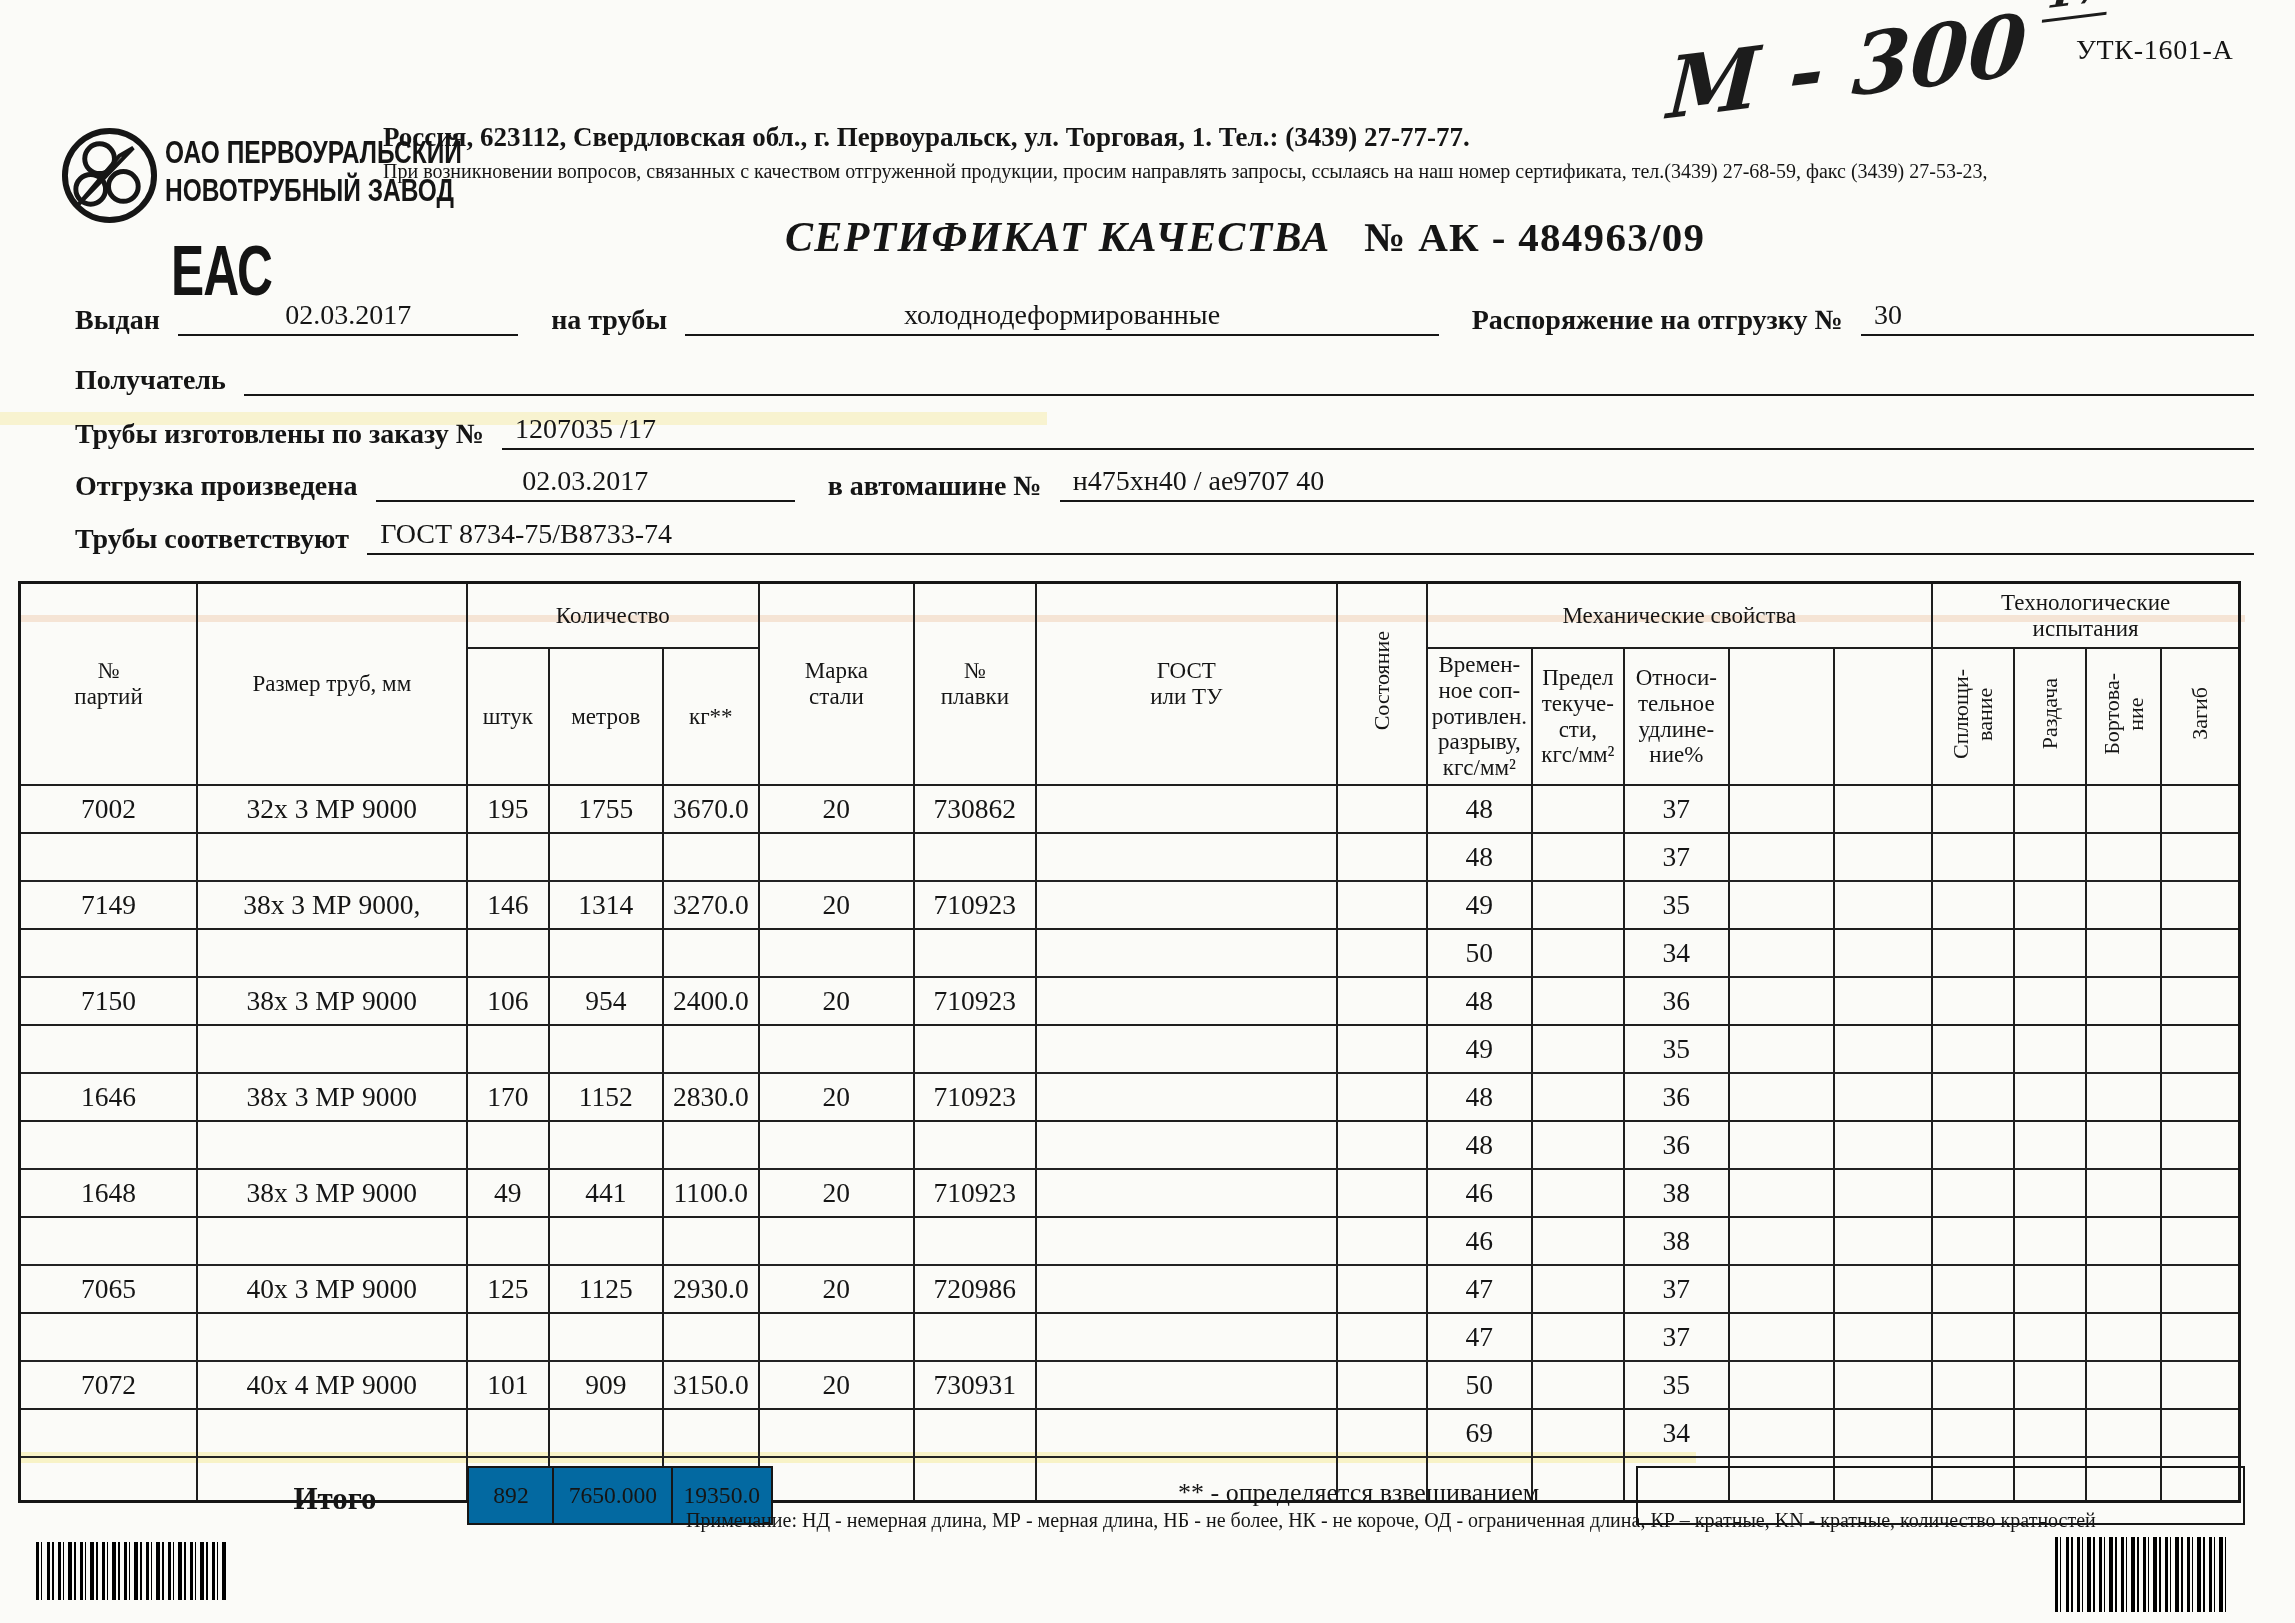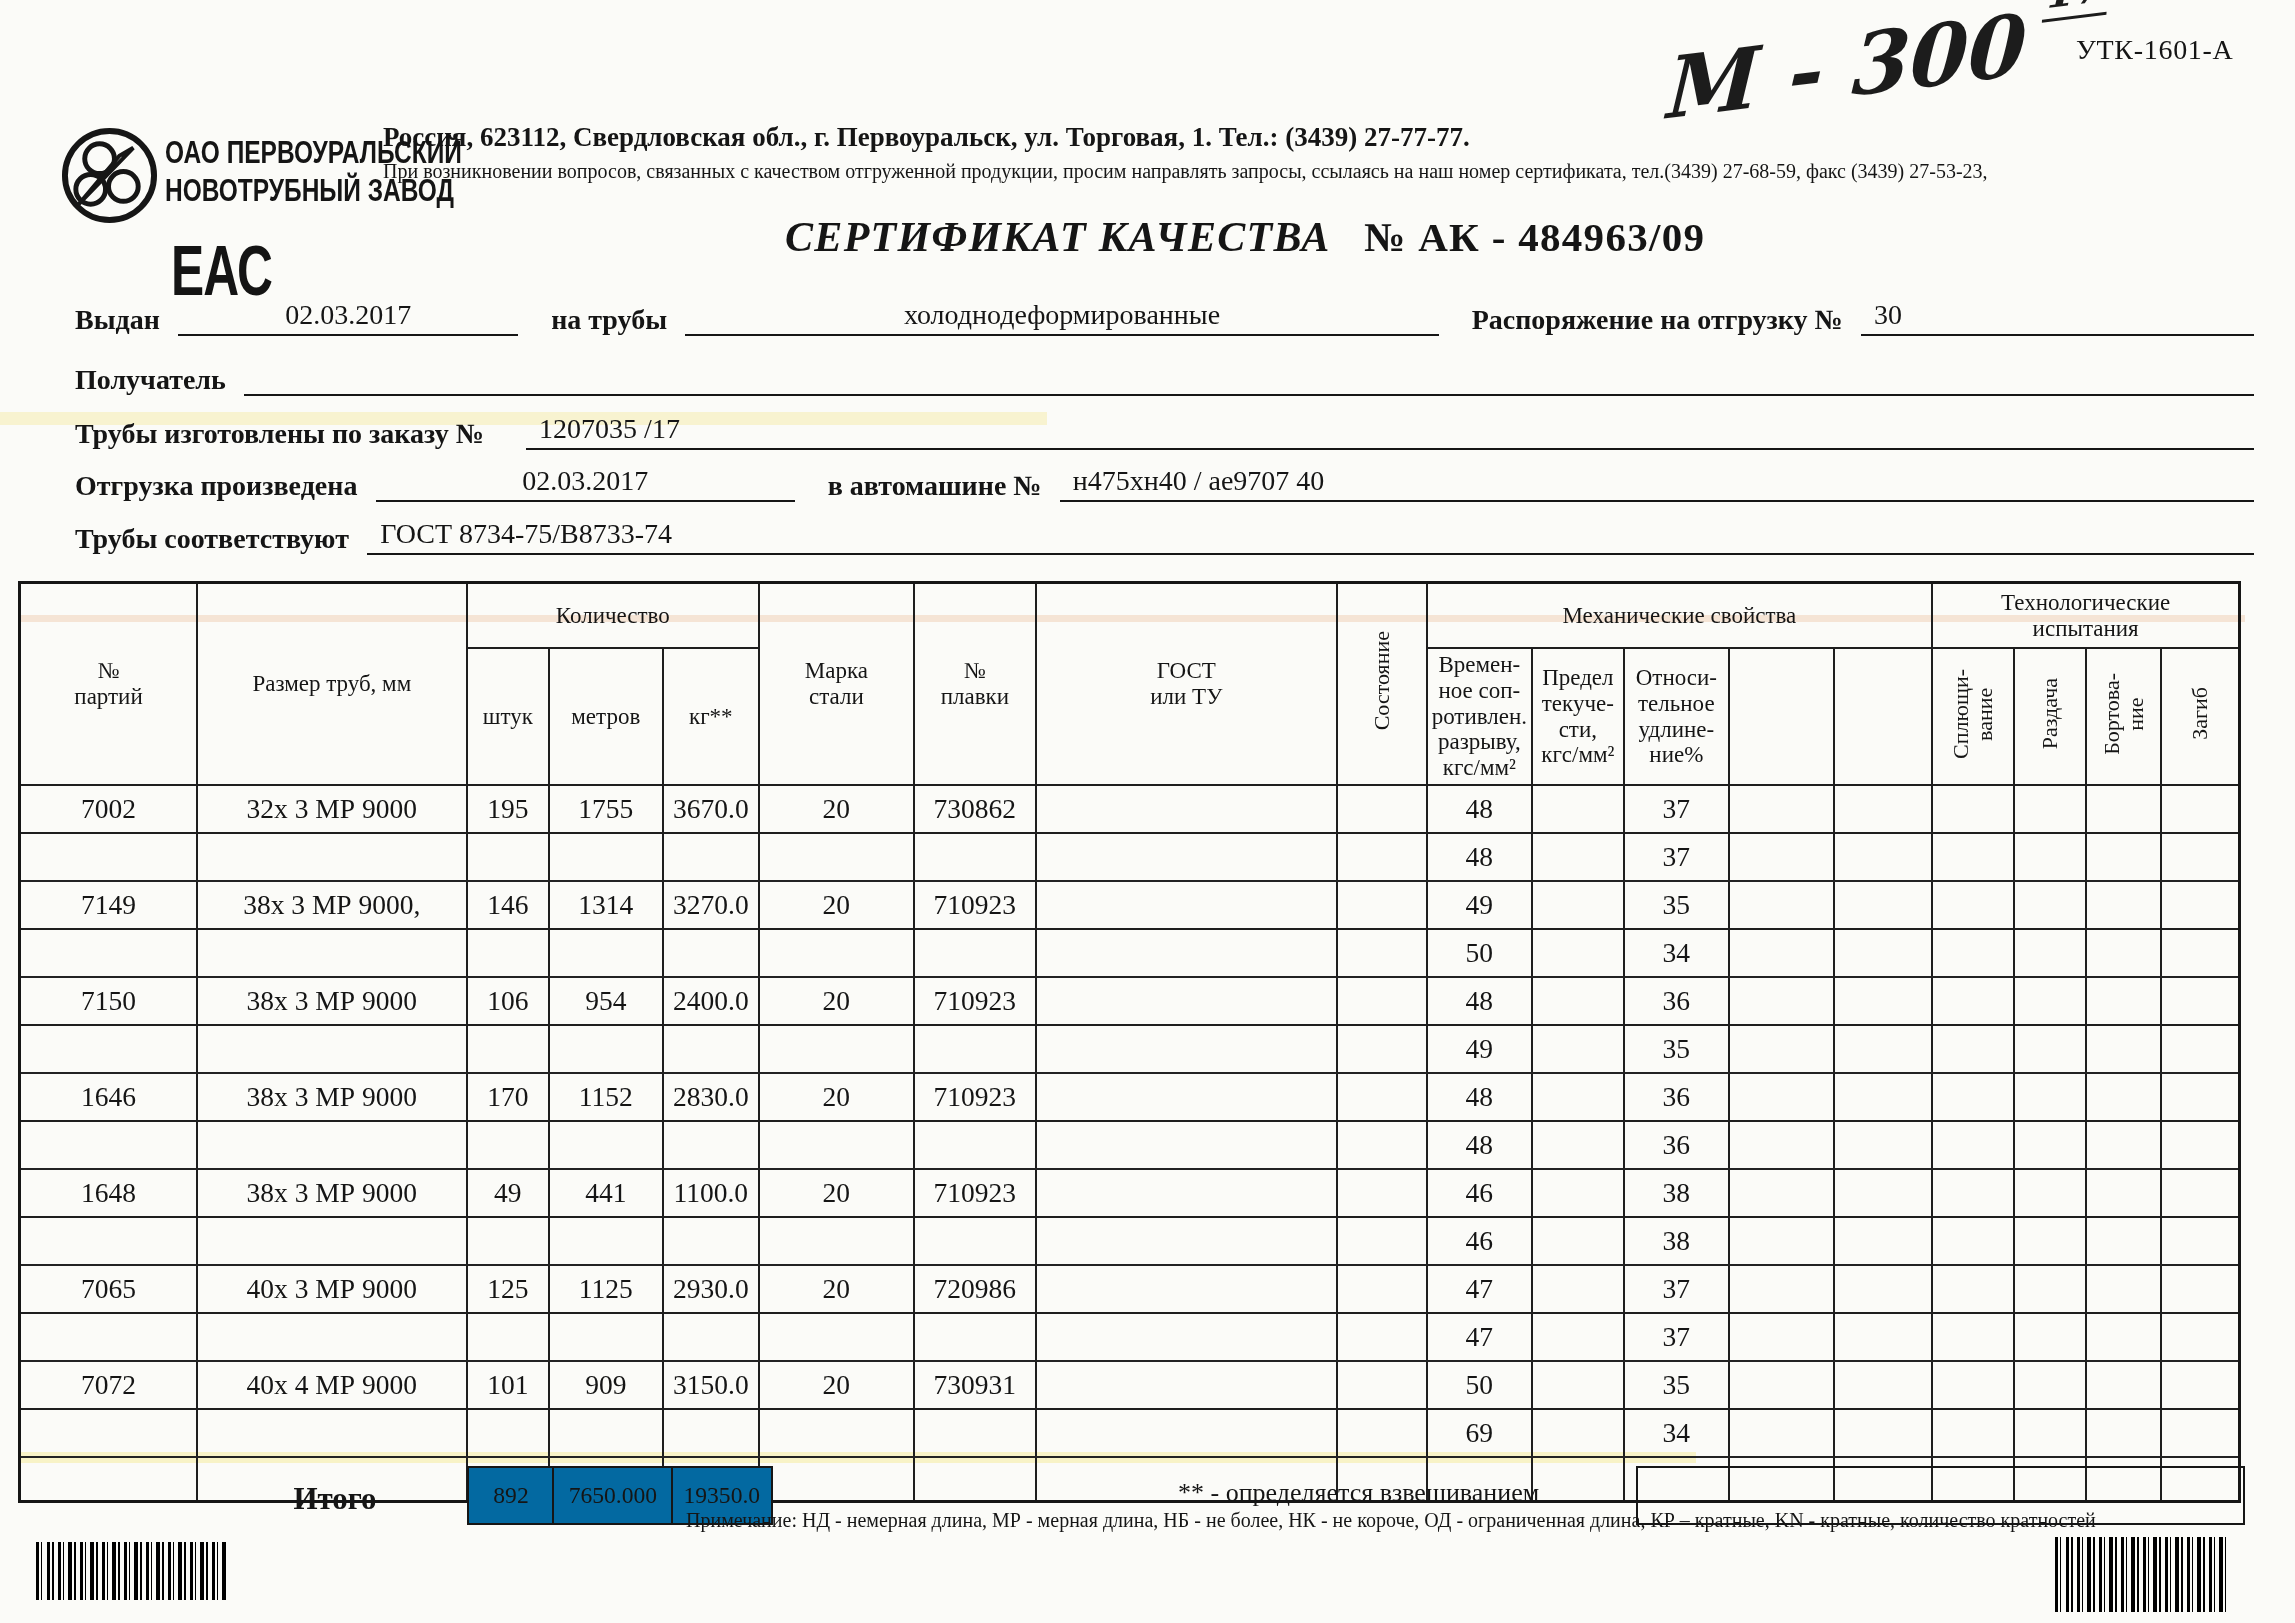--- a/index.html
+++ b/index.html
@@ -44,21 +44,21 @@
 
   
   .fline{position:absolute;left:75px;right:41px;display:flex;align-items:flex-end;font-size:28px;}
   .fline .lab{font-weight:bold;white-space:nowrap;padding-right:18.3px;}
   .fline .lab.ml{padding-left:33px;}
   .fline .val{
     border-bottom:2px solid #161616;min-height:38px;display:flex;align-items:flex-end;
     padding:0 13px 2.6px 13px;white-space:nowrap;
   }
   .fline .grow{flex:1;}
-  .fl1{top:293px;} .fl2{top:353px;} .fl3{top:407px;gap:24px;} .fl4{top:459px;} .fl5{top:512px;}
+  .fl1{top:293px;} .fl2{top:353px;} .fl3{top:407px;} .fl4{top:459px;} .fl5{top:512px;}
   .w480{width:314px;justify-content:center;}
   .w600{width:393px;justify-content:center;}
   .w560{width:367px;justify-content:flex-start;padding-left:29.5px;}
   .ctr{justify-content:center;}
   .padl{padding-left:49px;}
 
   
   table.main{
     position:absolute;left:18.3px;top:581px;border-collapse:collapse;table-layout:fixed;
     width:2222px;border:3.9px solid #161616;

